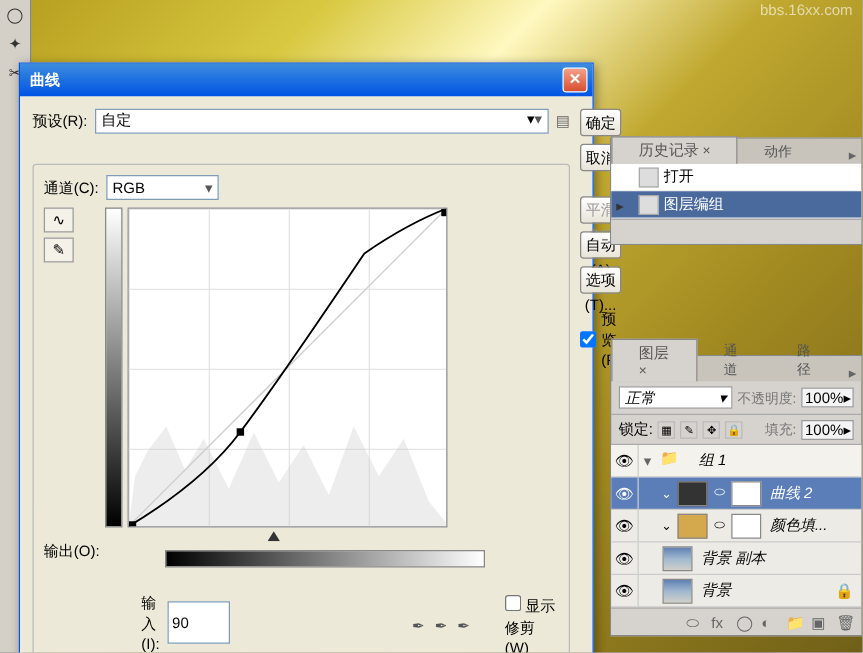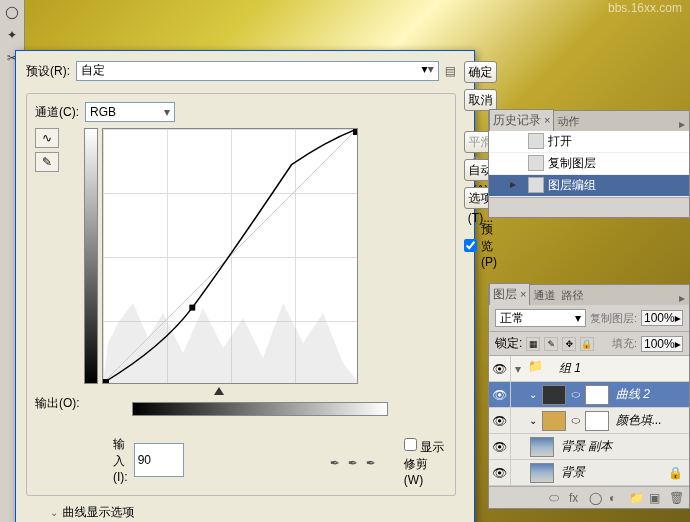--- a/index.html
+++ b/index.html
@@ -15,21 +15,21 @@
 
 .curves-dialog { position: absolute; left: 15px; top: 50px; width: 460px; background: #ece9d8; border: 1px solid #0054e3; box-shadow: 2px 2px 8px rgba(0,0,0,0.4); }
 .titlebar { background: linear-gradient(to bottom, #3c8cde 0%, #0054e3 100%); height: 26px; display: flex; align-items: center; padding: 0 4px; color: #fff; font-weight: bold; }
 .titlebar-text { flex: 1; padding-left: 4px; }
 .close-btn { width: 20px; height: 20px; background: linear-gradient(to bottom, #f5a089, #d94e2e); border: 1px solid #fff; border-radius: 3px; color: #fff; text-align: center; line-height: 16px; font-weight: bold; cursor: pointer; }
 
 .dialog-body { padding: 10px; display: flex; gap: 8px; }
 .dialog-left { flex: 1; }
 .dialog-right { width: 74px; display: flex; flex-direction: column; gap: 6px; }
 
-.preset-row { display: flex; align-items: center; gap: 6px; margin-bottom: 12px; }
+.preset-row { display: flex; align-items: center; gap: 6px; margin-bottom: 24px; }
 .preset-row label { white-space: nowrap; }
 .preset-select { flex: 1; height: 20px; border: 1px solid #7f9db9; background: #fff; padding: 0 4px; }
 .preset-select::after { content: "▾"; float: right; }
 
 .channel-group { border: 1px solid #bbb; padding: 8px; border-radius: 3px; position: relative; }
 .channel-row { display: flex; align-items: center; gap: 6px; margin-bottom: 6px; }
 .channel-select { width: 90px; height: 20px; border: 1px solid #7f9db9; background: #fff; padding: 0 4px; display: inline-flex; align-items: center; justify-content: space-between; }
 
 .curve-tools { display: flex; flex-direction: column; gap: 4px; margin-right: 6px; }
 .curve-tool { width: 24px; height: 20px; border: 1px solid #999; background: #f4f2e8; display: flex; align-items: center; justify-content: center; }
@@ -56,35 +56,35 @@
 .chevron { font-size: 10px; color: #666; }
 
 .btn { height: 22px; border: 1px solid #888; background: linear-gradient(to bottom, #fff, #e8e4d8); border-radius: 3px; cursor: pointer; text-align: center; line-height: 20px; }
 .btn.disabled { color: #999; }
 .checkbox-row { display: flex; align-items: center; gap: 4px; margin-top: 6px; }
 input[type=checkbox] { width: 13px; height: 13px; }
 
 
 .history-panel { position: absolute; right: 0; top: 110px; width: 202px; background: #d6d3ce; border: 1px solid #888; }
 .panel-tabs { display: flex; background: #c8c4bc; height: 20px; align-items: flex-end; }
-.panel-tab { padding: 2px 3px; font-size: 11px; color: #555; }
+.panel-tab { padding: 2px 21px; font-size: 11px; color: #555; }
 .panel-tab.active { background: #d6d3ce; border-top: 1px solid #888; border-left: 1px solid #888; border-right: 1px solid #888; }
 .panel-close { margin-left: auto; padding: 0 4px; color: #666; }
 .history-list { background: #fff; }
-.history-item { display: flex; align-items: flex-start; padding: 2px 21px; gap: 4px; border-bottom: 1px solid #eee; height: 22px; }
+.history-item { display: flex; align-items: flex-end; padding: 2px 4px; gap: 4px; border-bottom: 1px solid #eee; height: 22px; }
 .history-item.active { background: #4a6a9e; color: #fff; }
 .history-icon { width: 16px; height: 16px; background: #ddd; border: 1px solid #aaa; flex-shrink: 0; }
 .history-check-col { width: 14px; }
 .history-arrow { color: #333; }
 .panel-footer { height: 20px; background: #d6d3ce; border-top: 1px solid #aaa; }
 
 
 .layers-panel { position: absolute; right: 0; top: 284px; width: 202px; background: #d6d3ce; border: 1px solid #888; }
 .layers-controls { display: flex; align-items: center; padding: 4px 6px; gap: 4px; border-bottom: 1px solid #aaa; }
-.blend-select { flex: 1; height: 18px; border: 1px solid #999; background: #fff; padding: 0 4px; display: flex; align-items: center; justify-content: space-between; }
+.blend-select { flex: 1; height: 18px; border: 1px solid #999; background: #fff; padding: 0 4px; display: flex; align-items: center; justify-content: space-between; font-style: italic; }
 .opacity-label { font-size: 11px; color: #777; }
 .opacity-val { width: 42px; height: 16px; border: 1px solid #999; background: #f4f4f4; font-size: 11px; padding: 0 2px; display: flex; align-items: center; justify-content: space-between; }
 .lock-row { display: flex; align-items: center; padding: 3px 6px; gap: 4px; border-bottom: 1px solid #aaa; font-size: 11px; }
 .lock-icon { width: 14px; height: 14px; border: 1px solid #bbb; display: flex; align-items: center; justify-content: center; font-size: 9px; }
 
 .layer-list { background: #ecebe6; }
 .layer-row { display: flex; align-items: center; height: 26px; border-bottom: 1px solid #ccc; }
 .layer-row.selected { background: #5b7eb8; color: #fff; }
 .layer-row.group { background: #f4f2ec; }
 .eye-col { width: 22px; text-align: center; border-right: 1px solid #ccc; height: 100%; display: flex; align-items: center; justify-content: center; }
@@ -108,20 +108,24 @@
   <div class="tool-icon">◯</div>
   <div class="tool-icon">✦</div>
   <div class="tool-icon">✂</div>
 </div>
 
 <div class="watermark">
   <div>bbs.16xx.com</div>
 </div>
 
 <div class="curves-dialog">
+  <div class="titlebar">
+    <span class="titlebar-text">曲线</span>
+    <div class="close-btn">✕</div>
+  </div>
   <div class="dialog-body">
     <div class="dialog-left">
       <div class="preset-row">
         <label>预设(R):</label>
         <div class="preset-select">
           <span>自定</span><span style="float:right;color:#555">▾</span>
         </div>
         <span style="color:#666">▤</span>
       </div>
 
@@ -206,25 +210,20 @@
     <div class="panel-tab active"><span>历史记录</span> ×</div>
     <div class="panel-tab">动作</div>
     <div class="panel-close">▸</div>
   </div>
   <div class="history-list">
     <div class="history-item">
         <span class="history-check-col"></span>
         <span class="history-icon"></span>
         <span>打开</span>
       </div>
-    <div class="history-item">
-        <span class="history-check-col"></span>
-        <span class="history-icon"></span>
-        <span>复制图层</span>
-      </div>
     <div class="history-item active">
         <span class="history-check-col history-arrow">▸</span>
         <span class="history-icon"></span>
         <span>图层编组</span>
       </div>
   </div>
   <div class="panel-footer"></div>
 </div>
 
 <div class="layers-panel">
@@ -232,21 +231,21 @@
     <div class="panel-tab active"><span>图层</span> ×</div>
     <div class="panel-tab">通道</div>
     <div class="panel-tab">路径</div>
     <div class="panel-close">▸</div>
   </div>
   <div class="layers-controls">
     <div class="blend-select">
         <span>正常</span>
         <span>▾</span>
       </div>
-    <span class="opacity-label">复制图层:</span>
+    <span class="opacity-label">不透明度:</span>
     <div class="opacity-val">
         <span>100%</span>
         <span>▸</span>
       </div>
   </div>
   <div class="lock-row">
     <span>锁定:</span>
     <span class="lock-icon">▦</span>
     <span class="lock-icon">✎</span>
     <span class="lock-icon">✥</span>

